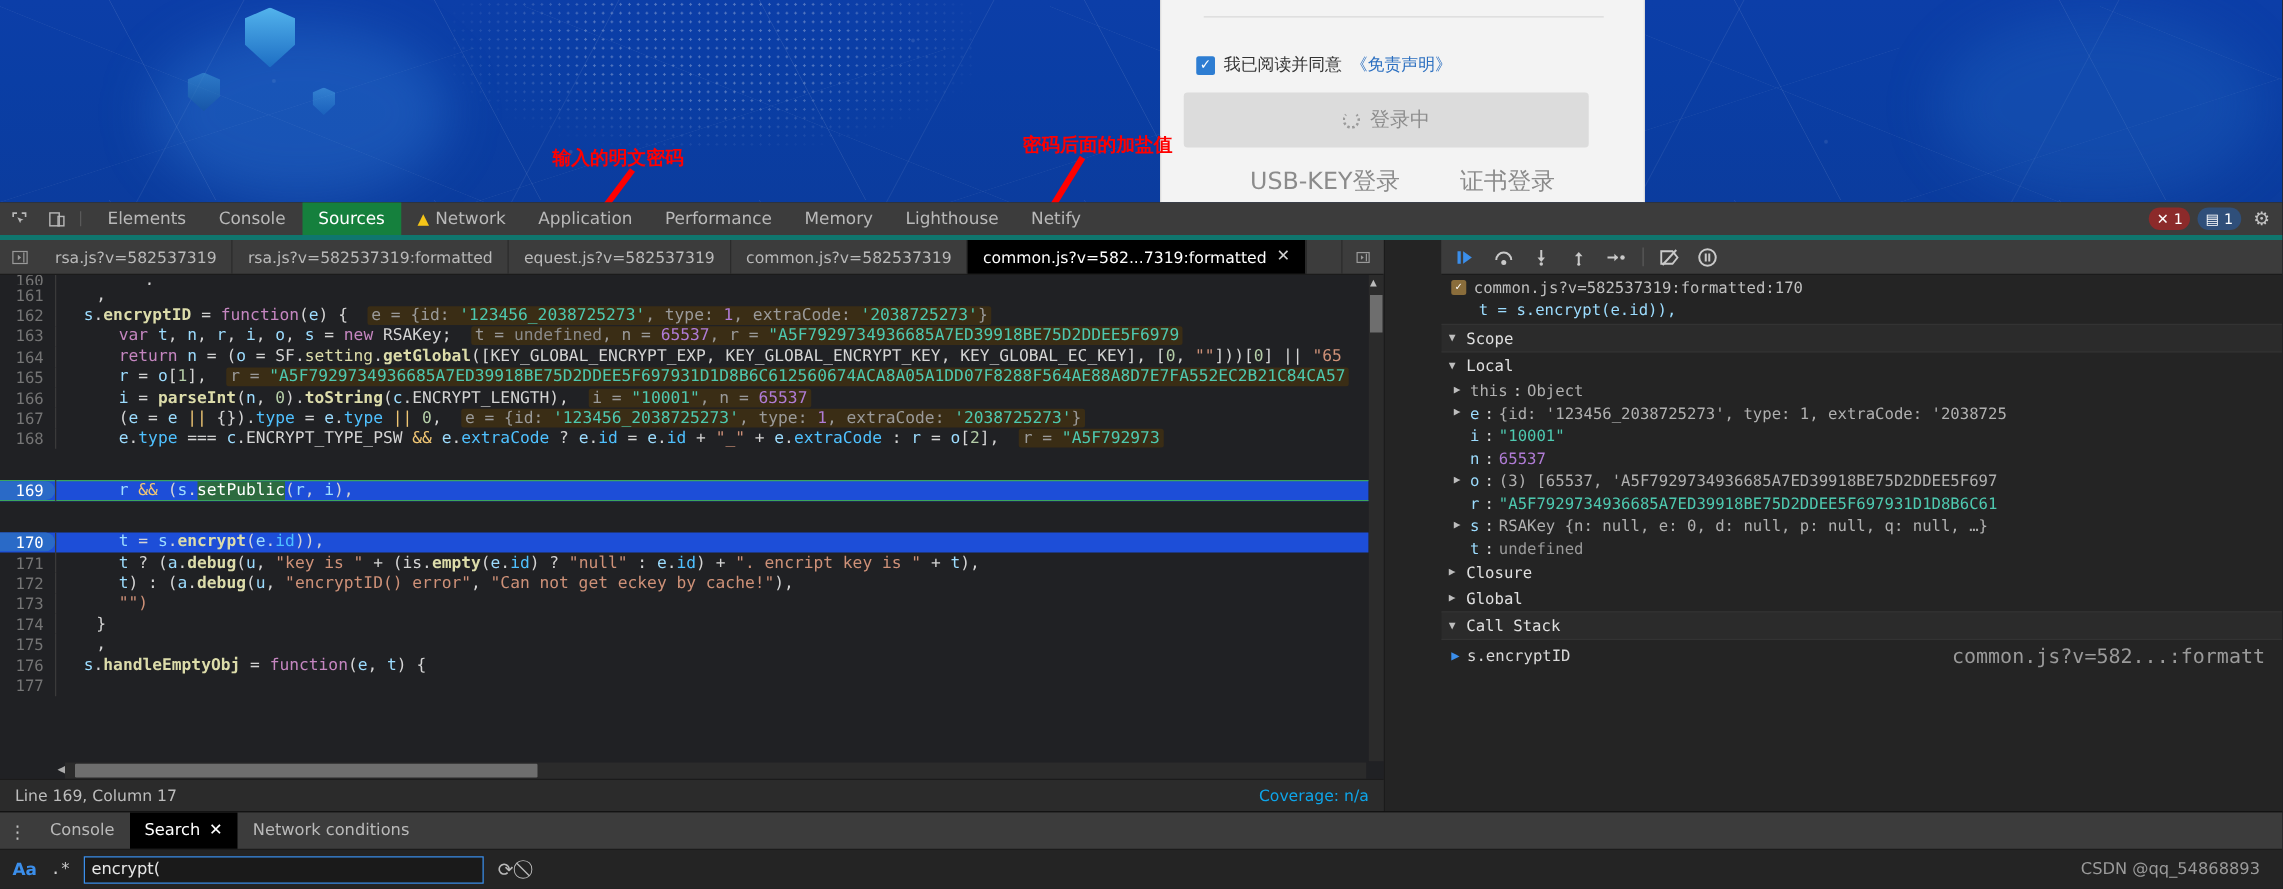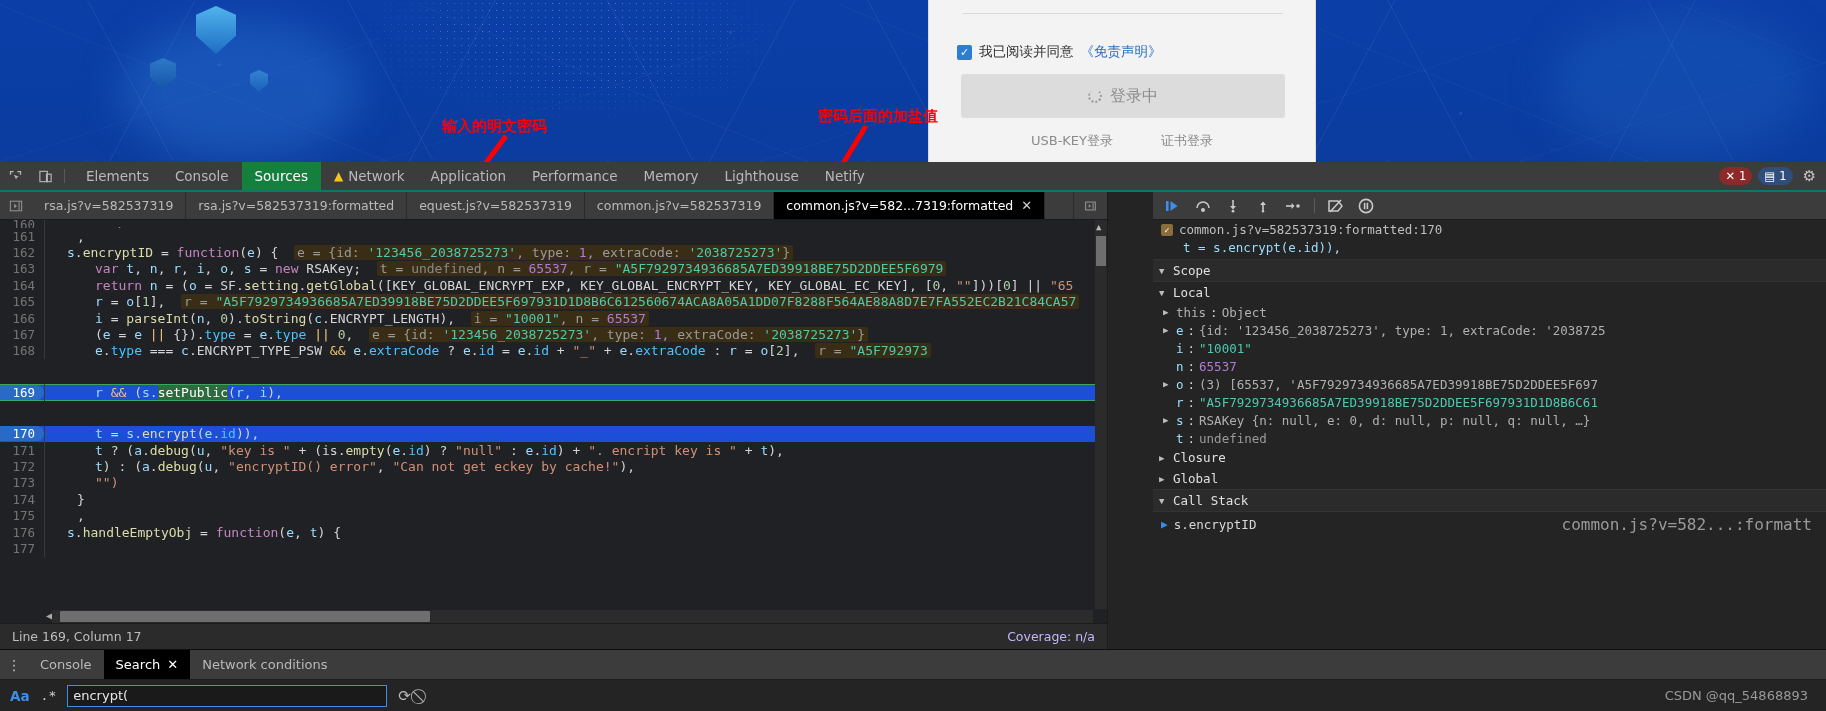--- a/index.html
+++ b/index.html
@@ -64,45 +64,45 @@
   .lc-top-divider { position:absolute; left:34px; top:13px; width:320px; height:1px; background:#d9d9d9; }
   .agree-row { position:absolute; left:28px; top:43px; display:flex; align-items:center; gap:7px; }
   .checkbox {
     width:15px; height:15px; background:#2d7dd2; border-radius:2px;
     display:flex; align-items:center; justify-content:center;
     color:#fff; font-size:11px; line-height:1;
   }
   .agree-text { font-size:13.5px; color:#333; font-family:"DejaVu Sans", sans-serif; }
   .agree-link { font-size:13.5px; color:#2b6fc0; font-family:"DejaVu Sans", sans-serif; }
   .login-btn {
-    position:absolute; left:32px; top:74px; width:324px; height:44px;
+    position:absolute; left:18px; top:74px; width:324px; height:44px;
     background:#dcdcdc; border-radius:3px;
     display:flex; align-items:center; justify-content:center; gap:8px;
     color:#8d8d8d; font-size:16px; font-family:"DejaVu Sans", sans-serif;
   }
   .spinner {
     width:14px; height:14px; border-radius:50%;
     border:2px dotted #9a9a9a; border-top-color:transparent;
   }
   .login-alt { position:absolute; top:132px; width:100%; display:flex; gap:48px; justify-content:center;
-     color:#8b8b8b; font-size:13px; font-family:"DejaVu Sans", sans-serif; }
+     color:#8b8b8b; font-size:19px; font-family:"DejaVu Sans", sans-serif; }
 
   
   .annot { position:absolute; color:#ff0000; font-size:15px; font-weight:bold;
            font-family:"DejaVu Sans", sans-serif; white-space:nowrap; }
   .annot-a { left:442px; top:117px; }
   .annot-b { left:818px; top:107px; }
   .arrow-svg { position:absolute; left:0; top:0; width:1826px; height:300px; pointer-events:none; }
 
   
   .devtools { position:absolute; left:0; top:162px; width:1826px; height:549px;
               background:#242424; display:flex; flex-direction:column; }
 
   .dt-tabbar { height:30px; background:#3c3c3c; display:flex; align-items:stretch;
-               border-bottom:2px solid #0f766e; position:relative; }
+               border-bottom:4px solid #0f766e; position:relative; }
   .dt-icon-btn { width:30px; display:flex; align-items:center; justify-content:center;
                  color:#b8b8b8; }
   .vsep { width:1px; background:#5a5a5a; margin:7px 8px 7px 4px; }
   .dt-tab { padding:0 13px; display:flex; align-items:center; gap:5px;
             color:#b9b9b9; font-size:13.5px; font-family:"DejaVu Sans", sans-serif; }
   .dt-tab.active { background:#15803d; color:#ffffff; }
   .warn-tri { color:#f5c518; font-size:12px; }
   .dt-right { margin-left:auto; display:flex; align-items:center; gap:6px; padding-right:6px; }
   .pill { display:flex; align-items:center; gap:4px; height:18px; padding:0 6px;
           border-radius:9px; font-size:11.5px; color:#fff; font-family:"DejaVu Sans", sans-serif; }
@@ -131,21 +131,21 @@
   .lnum { width:44px; min-width:44px; text-align:right; padding-right:9px;
           color:#757575; font-size:12.5px; }
   .gutter-sep { width:1px; align-self:stretch; background:#3a3a3a; margin-right:8px; }
   .ctext { color:#d4d4d4; }
   .cline.hl .lnum { background:#2a6ac7; color:#ffffff; border-radius:0 8px 8px 0; }
   .cline.hl { background:#1d4ed8;margin-top:25px; }
   .exec-line { background:#1a1a1a; box-shadow: inset 0 1px 0 #3ba55d, inset 0 -1px 0 #3ba55d; }
 
   
   .k  { color:#c586c0; }   
-  .fn { color:#dcdcaa; }   
+  .fn { color:#dcdcaa;font-weight:bold; }   
   .va { color:#9cdcfe; }   
   .nu { color:#b5cea8; }   
   .st { color:#ce9178; }   
   .pn { color:#d4d4d4; }   
   .pr { color:#4fc1ff; }
   .inline-val { background:#3a2d15; color:#b9b9b9; padding:0 3px; border-radius:2px; }
   .iv-str { color:#4ec9b0; }
   .iv-num { color:#b07cd6; }
   .iv-key { color:#9a9a9a; }
   .sel-tok { background:#2d6b3f; color:#ffffff; }
@@ -153,21 +153,21 @@
   .hscroll { position:absolute; left:52px; right:14px; bottom:0; height:13px; background:#2b2b2b; }
   .hscroll .thumb { position:absolute; left:8px; top:1px; width:370px; height:11px; background:#6e6e6e; border-radius:1px; }
   .hscroll .larr { position:absolute; left:-6px; top:0; color:#aaa; font-size:10px; }
   .vscroll { position:absolute; right:0; top:0; width:12px; bottom:14px; background:#2b2b2b; }
   .vscroll .thumb { position:absolute; left:1px; top:0; width:10px; height:30px; background:#6e6e6e; }
   .vscroll .uarr { position:absolute; left:1px; top:2px; color:#bbb; font-size:9px; }
 
   .status-bar { height:26px; background:#2b2b2b; border-top:1px solid #1b1b1b;
                 display:flex; align-items:center; padding:0 12px;
                 color:#bdbdbd; font-size:12.5px; font-family:"DejaVu Sans", sans-serif; }
-  .coverage { margin-left:auto; color:#c4b5fd; }
+  .coverage { margin-left:auto; color:#0ea5e9; }
 
   
   .debug-col { flex:1; display:flex; flex-direction:column; min-width:0; background:#242424; }
   .dbg-toolbar { height:28px; background:#3c3c3c; display:flex; align-items:center; gap:2px;
                  padding:0 6px; border-bottom:1px solid #1b1b1b; }
   .dbg-btn { width:28px; height:22px; display:flex; align-items:center; justify-content:center;
              color:#c9c9c9; }
   .dbg-btn.blue svg { fill:#3b8eea; }
   .dbg-sep { width:1px; height:15px; background:#5a5a5a; margin:0 5px; }
   .dbg-scroll { flex:1; overflow:hidden; font-family:"DejaVu Sans Mono", monospace; font-size:12.5px; }

